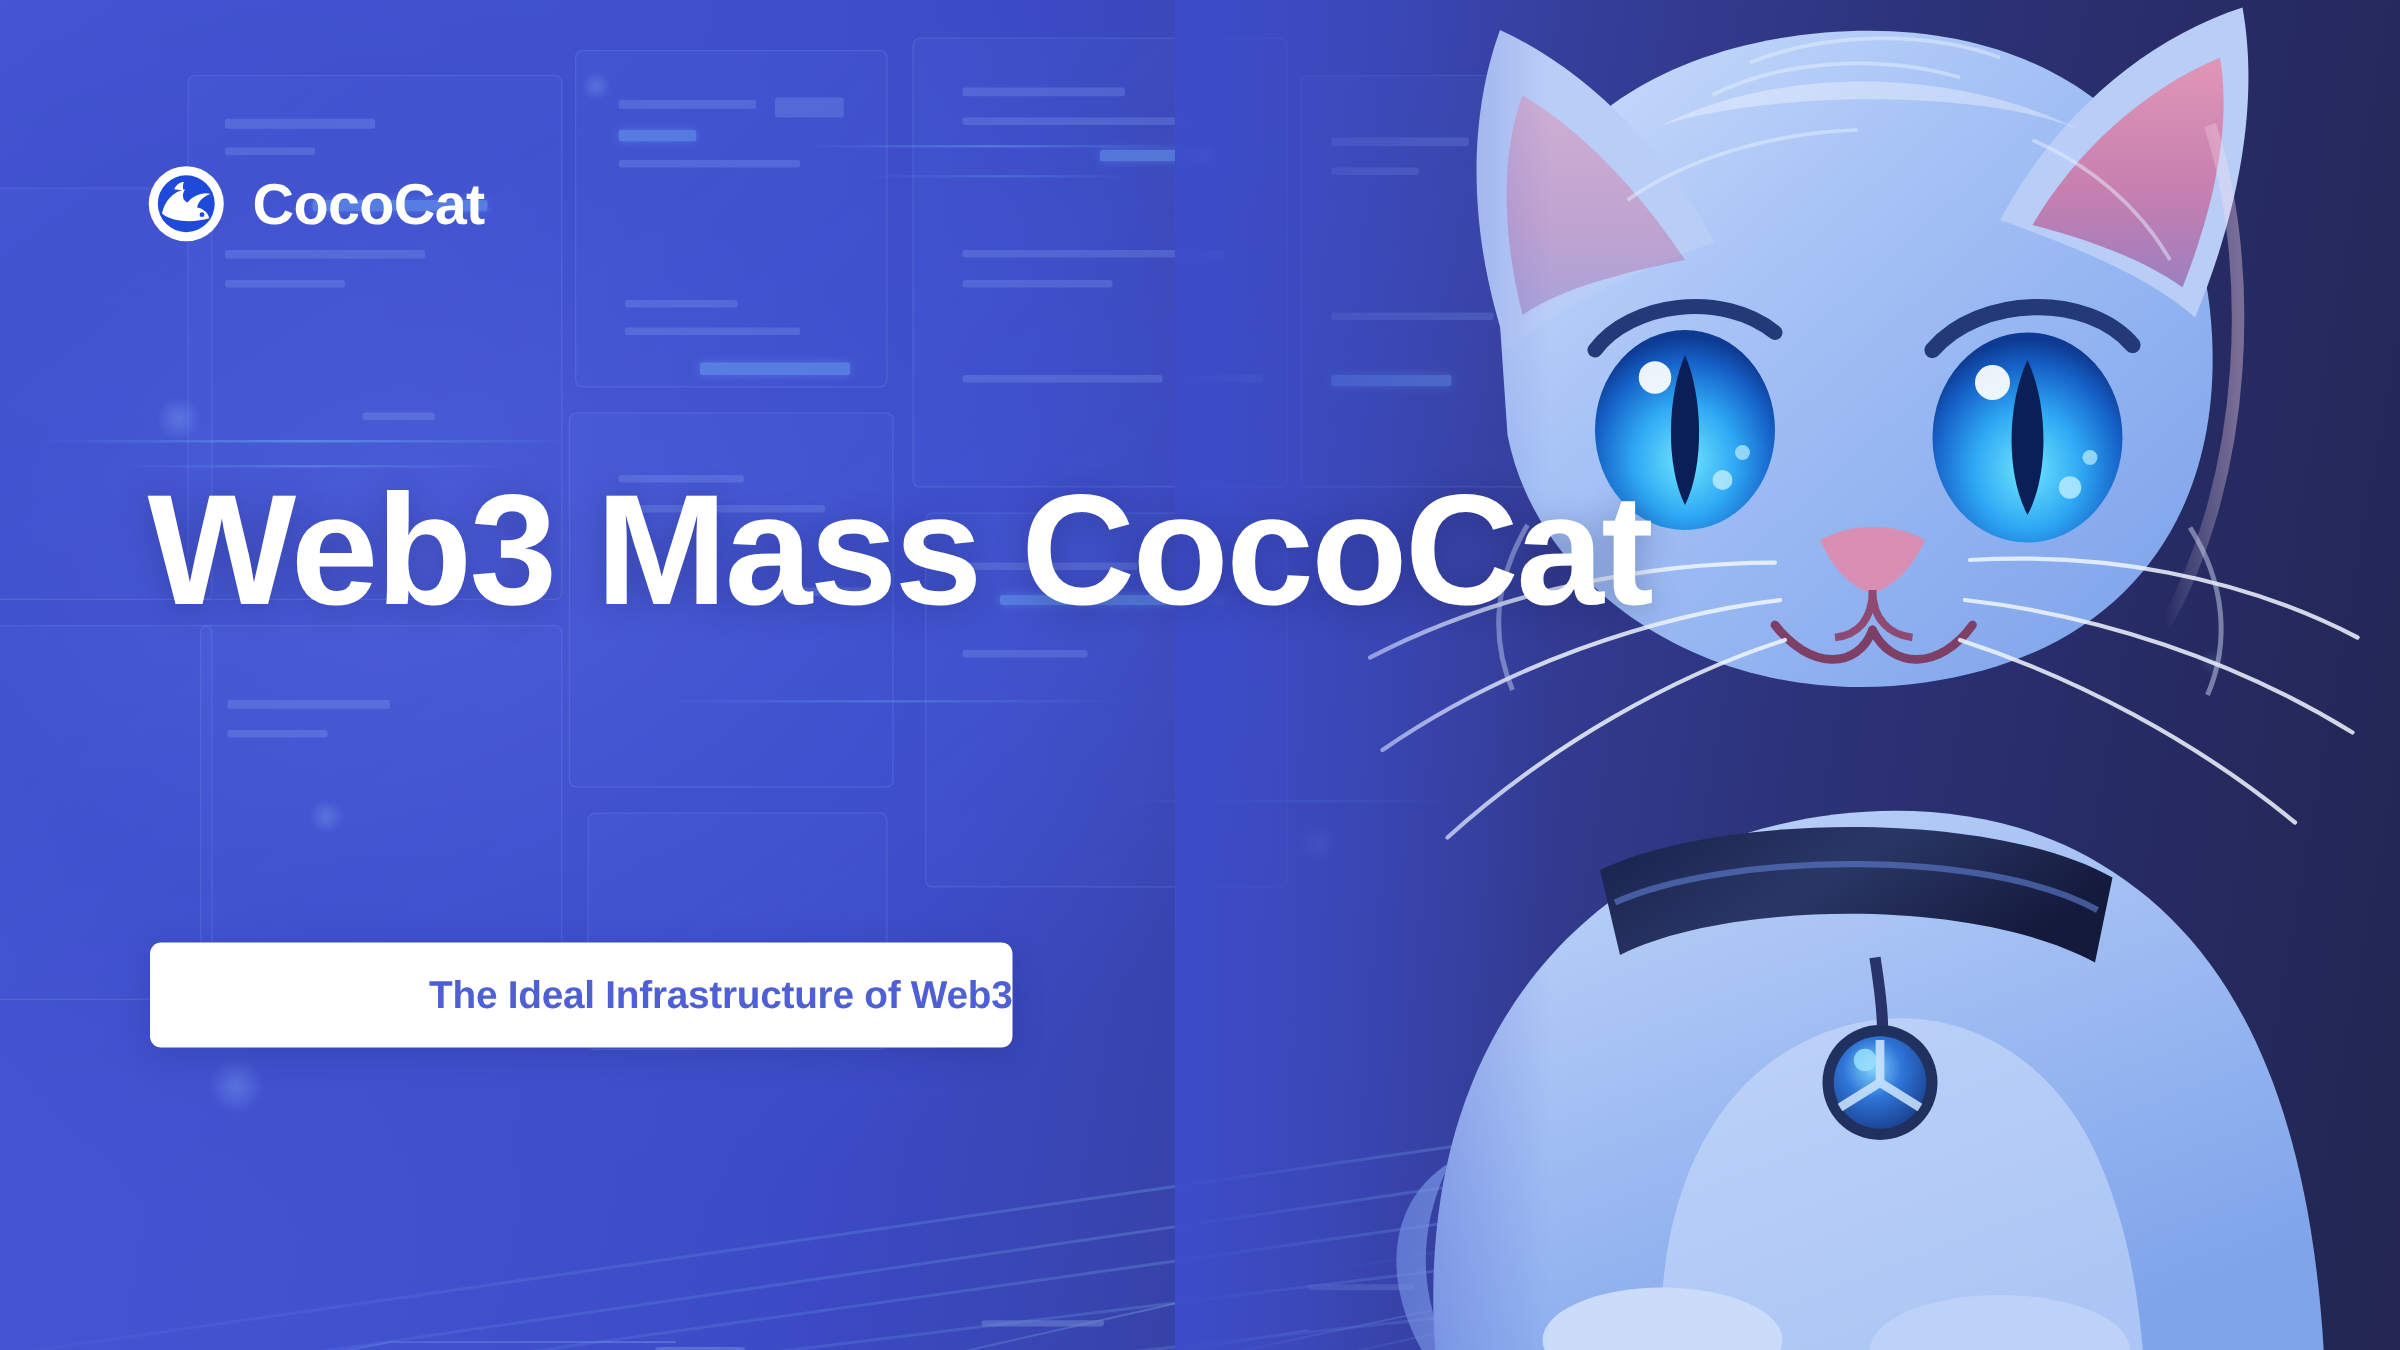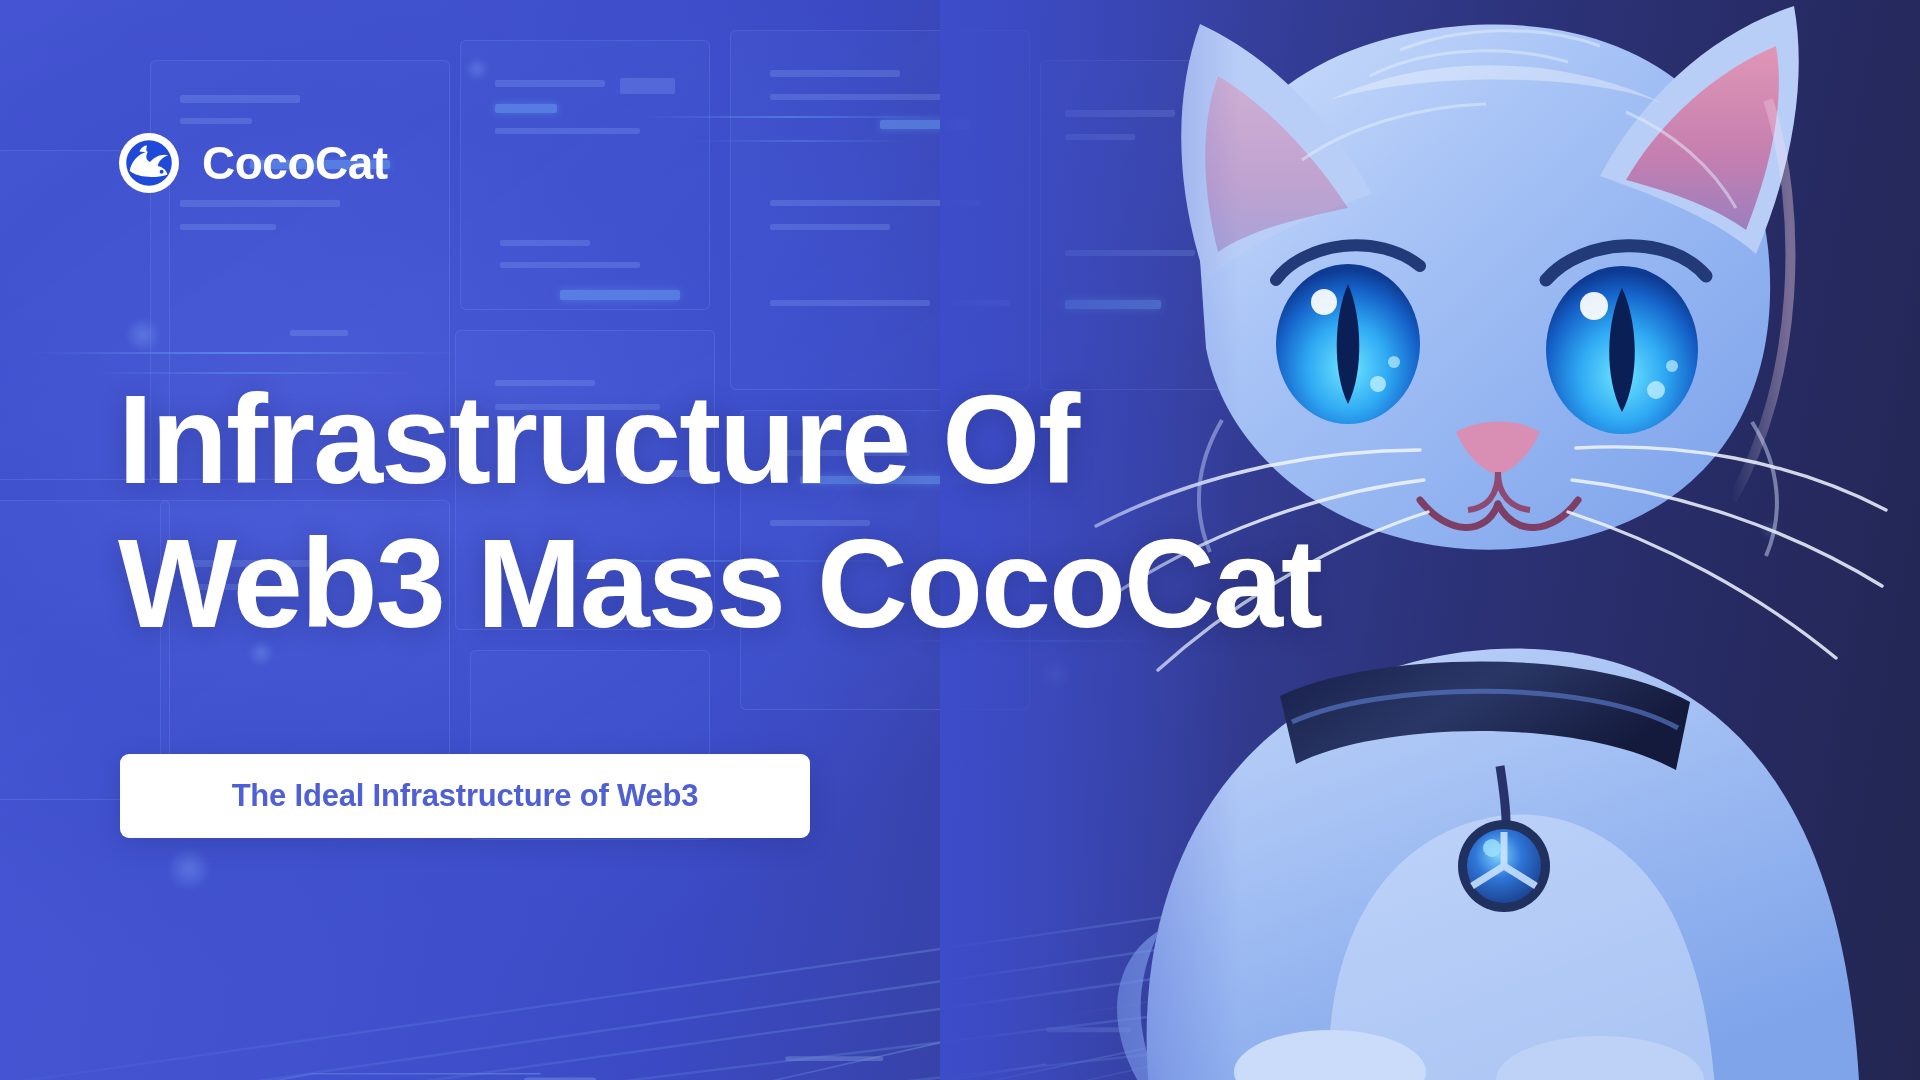--- a/index.html
+++ b/index.html
@@ -88,21 +88,21 @@
     letter-spacing:-2px;
     text-shadow:0 3px 26px rgba(20,26,80,.30);
   }
   .headline .line { display:block; white-space:nowrap; }
 
   .cta {
     position:absolute; left:120px; top:738px;
     width:690px; height:84px;
     background:#ffffff;
     border:none; border-radius:9px;
-    display:flex; align-items:center; justify-content:center;
+    display:flex; align-items:center; justify-content:flex-end;
     box-shadow:0 6px 26px rgba(22,28,80,.20);
     cursor:pointer;
   }
   .cta-label {
     color:#4f5fd4;
     font-size:31px;
     font-weight:bold;
     letter-spacing:-0.2px;
   }
 
@@ -343,21 +343,20 @@
         <circle cx="32" cy="32" r="31" fill="#ffffff"></circle>
         <circle cx="32" cy="32" r="23.5" fill="#1f49d8"></circle>
         <path d="M12 40 C14 30 21 22 31 20 C28 25 29 29 33 31 C38 25 46 22 52 24 C46 26 42 30 41 35 C46 36 50 39 51 44 C44 46 36 47 28 46 C21 45 15 43 12 40 Z" fill="#ffffff"></path>
         <path d="M22 20 C24 16 27 14 30 14 C29 17 29 19 30 21 Z" fill="#ffffff"></path>
         <circle cx="45" cy="41" r="2" fill="#1f49d8"></circle>
       </svg>
       <span class="brand-name">CocoCat</span>
     </div>
 
     <h1 class="headline">
-      <span class="line">Infrastructure Of</span>
       <span class="line">Web3 Mass CocoCat</span>
     </h1>
 
     <button class="cta">
       <span class="cta-label">The Ideal Infrastructure of Web3</span>
     </button>
 
   </div>
 
 </div>

